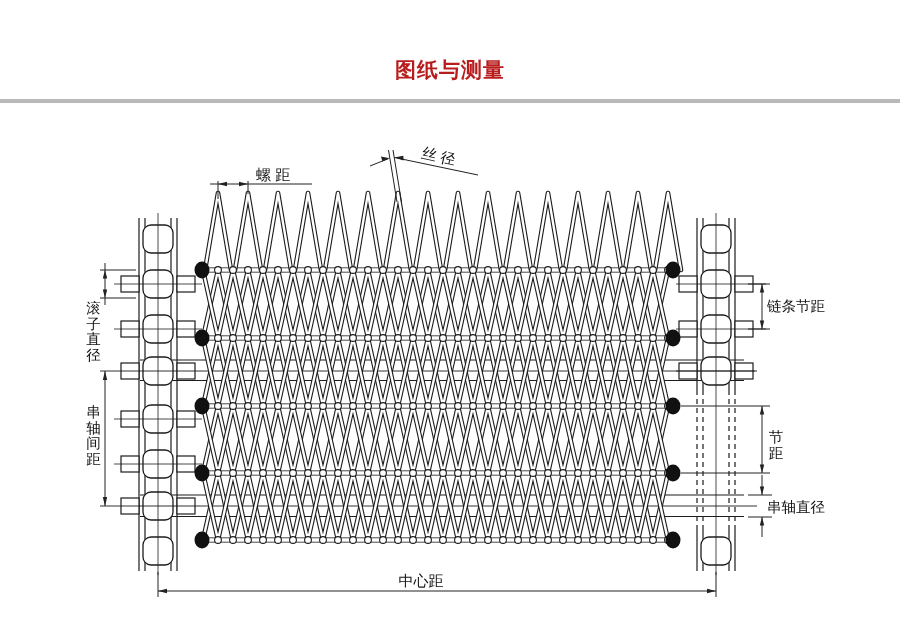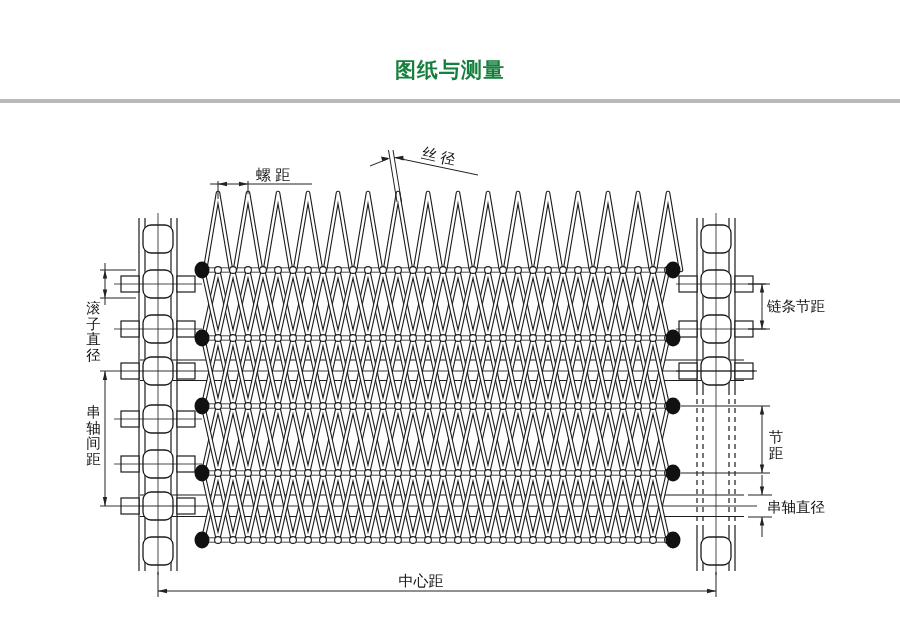--- a/index.html
+++ b/index.html
@@ -15,21 +15,21 @@
   }
   .header-divider{
     position:absolute;top:99px;left:0;width:900px;height:4px;
   }
   svg.drawing{position:absolute;top:0;left:0;}
   svg text{font-family:"Liberation Sans","DejaVu Sans",sans-serif;}
 </style>
 </head>
 <body>
 
-<h1 class="page-title" style="color: #15803d;">图纸与测量</h1>
+<h1 class="page-title" style="color: #b91c1c;">图纸与测量</h1>
 <div class="header-divider" style="background: rgb(185, 185, 185);"></div>
 
 <svg class="drawing" width="900" height="644" viewBox="0 0 900 644">
 
   <g id="bands">
       <line x1="140" y1="360" x2="744" y2="360" stroke="#1c1c1c" stroke-width="1.2"></line>
       <line x1="140" y1="380.5" x2="744" y2="380.5" stroke="#1c1c1c" stroke-width="1.2"></line>
       <line x1="140" y1="495" x2="744" y2="495" stroke="#1c1c1c" stroke-width="1.2"></line>
       <line x1="140" y1="516.5" x2="744" y2="516.5" stroke="#1c1c1c" stroke-width="1.2"></line>
     </g>

